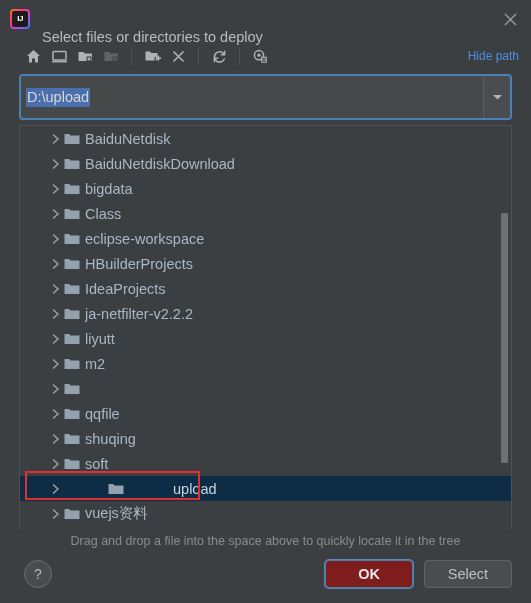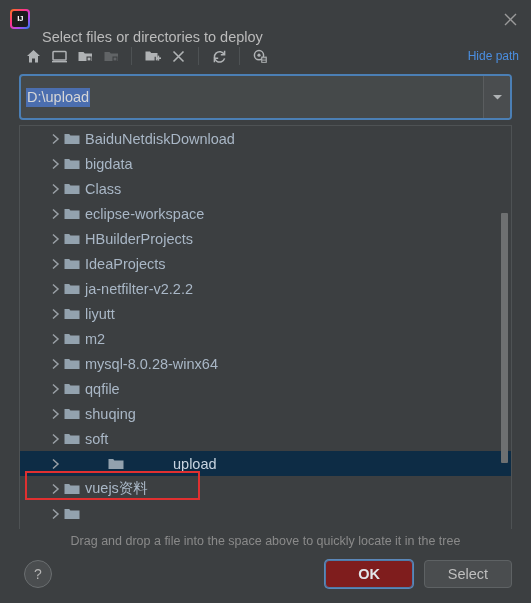--- a/index.html
+++ b/index.html
@@ -412,20 +412,33 @@
           <span class="chev">
             <svg width="9" height="12" viewBox="0 0 9 12">
               <path d="M2 1.5 L7 6 L2 10.5" fill="none" stroke="#9aa0a6" stroke-width="1.5"></path>
             </svg>
           </span>
           <span class="folder-ico">
             <svg width="16" height="14" viewBox="0 0 16 14">
               <path d="M0.5 2 L5.2 2 L6.4 3.6 L15.5 3.6 L15.5 12 L0.5 12 Z" fill="#93a2ae"></path>
             </svg>
           </span>
+          <span class="row-label">BaiduNetdisk</span>
+        </div>
+        <div class="row">
+          <span class="chev">
+            <svg width="9" height="12" viewBox="0 0 9 12">
+              <path d="M2 1.5 L7 6 L2 10.5" fill="none" stroke="#9aa0a6" stroke-width="1.5"></path>
+            </svg>
+          </span>
+          <span class="folder-ico">
+            <svg width="16" height="14" viewBox="0 0 16 14">
+              <path d="M0.5 2 L5.2 2 L6.4 3.6 L15.5 3.6 L15.5 12 L0.5 12 Z" fill="#93a2ae"></path>
+            </svg>
+          </span>
           <span class="row-label">BaiduNetdiskDownload</span>
         </div>
         <div class="row">
           <span class="chev">
             <svg width="9" height="12" viewBox="0 0 9 12">
               <path d="M2 1.5 L7 6 L2 10.5" fill="none" stroke="#9aa0a6" stroke-width="1.5"></path>
             </svg>
           </span>
           <span class="folder-ico">
             <svg width="16" height="14" viewBox="0 0 16 14">
@@ -529,21 +542,20 @@
           <span class="chev">
             <svg width="9" height="12" viewBox="0 0 9 12">
               <path d="M2 1.5 L7 6 L2 10.5" fill="none" stroke="#9aa0a6" stroke-width="1.5"></path>
             </svg>
           </span>
           <span class="folder-ico">
             <svg width="16" height="14" viewBox="0 0 16 14">
               <path d="M0.5 2 L5.2 2 L6.4 3.6 L15.5 3.6 L15.5 12 L0.5 12 Z" fill="#93a2ae"></path>
             </svg>
           </span>
-          <span class="row-label">mysql-8.0.28-winx64</span>
         </div>
         <div class="row">
           <span class="chev">
             <svg width="9" height="12" viewBox="0 0 9 12">
               <path d="M2 1.5 L7 6 L2 10.5" fill="none" stroke="#9aa0a6" stroke-width="1.5"></path>
             </svg>
           </span>
           <span class="folder-ico">
             <svg width="16" height="14" viewBox="0 0 16 14">
               <path d="M0.5 2 L5.2 2 L6.4 3.6 L15.5 3.6 L15.5 12 L0.5 12 Z" fill="#93a2ae"></path>

